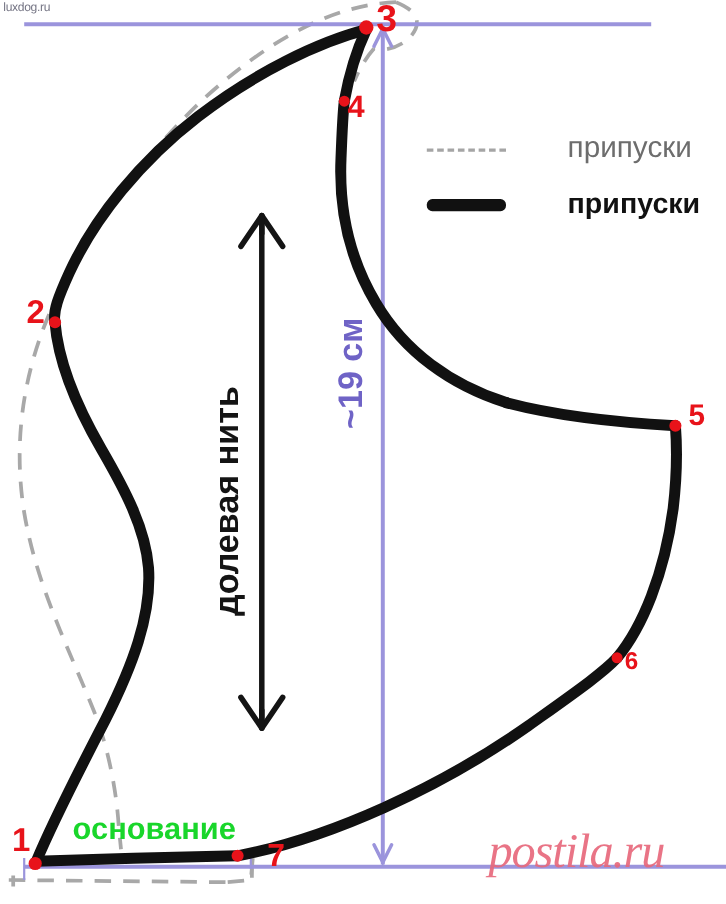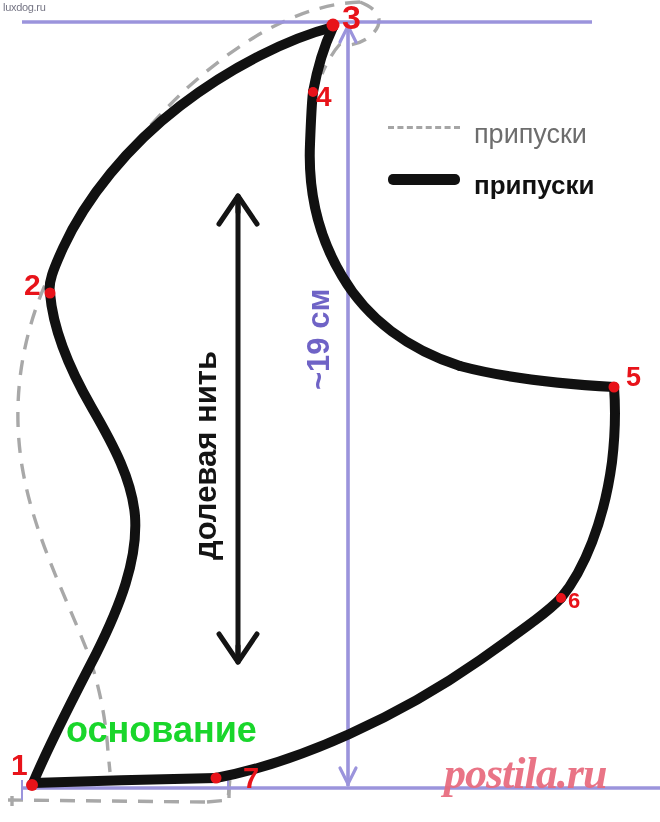--- a/index.html
+++ b/index.html
@@ -61,36 +61,37 @@
     top: 560px;
     color: #141414;
     font-size: 31px;
     font-weight: bold;
     transform: rotate(-90deg);
     transform-origin: left top;
   }
   
   #base-label {
     left: 66px;
-    top: 712px;
+    top: 740px;
     color: #19d62b;
-    font-size: 36px;
+    font-size: 28px;
     font-weight: bold;
   }
   
   #legend {
     position: absolute;
     left: 388px;
     top: 122px;
     width: 262px;
   }
   .legend-row {
     display: flex;
-    align-items: flex-start;
+    align-items: center;
     margin-bottom: 26px;
+    gap: 42px;
   }
   .legend-swatch {
     width: 72px;
     flex: 0 0 72px;
     height: 12px;
     position: relative;
     margin-right: 14px;
   }
   .swatch-dashed {
     border-top: 3px dashed #a5a5a5;
@@ -121,21 +122,21 @@
     font-family: "Liberation Sans", sans-serif;
     letter-spacing: -0.3px;
     opacity: 0.85;
     text-align: right;
   }
   #watermark-postila {
     left: 444px;
     top: 752px;
     font-size: 44px;
     font-style: italic;
-    font-weight: bold;
+    font-weight: normal;
     color: #e8697c;
     font-family: "Liberation Serif", serif;
     letter-spacing: -1px;
     opacity: 0.92;
   }
 </style>
 </head>
 <body>
 
 <div id="canvas">

